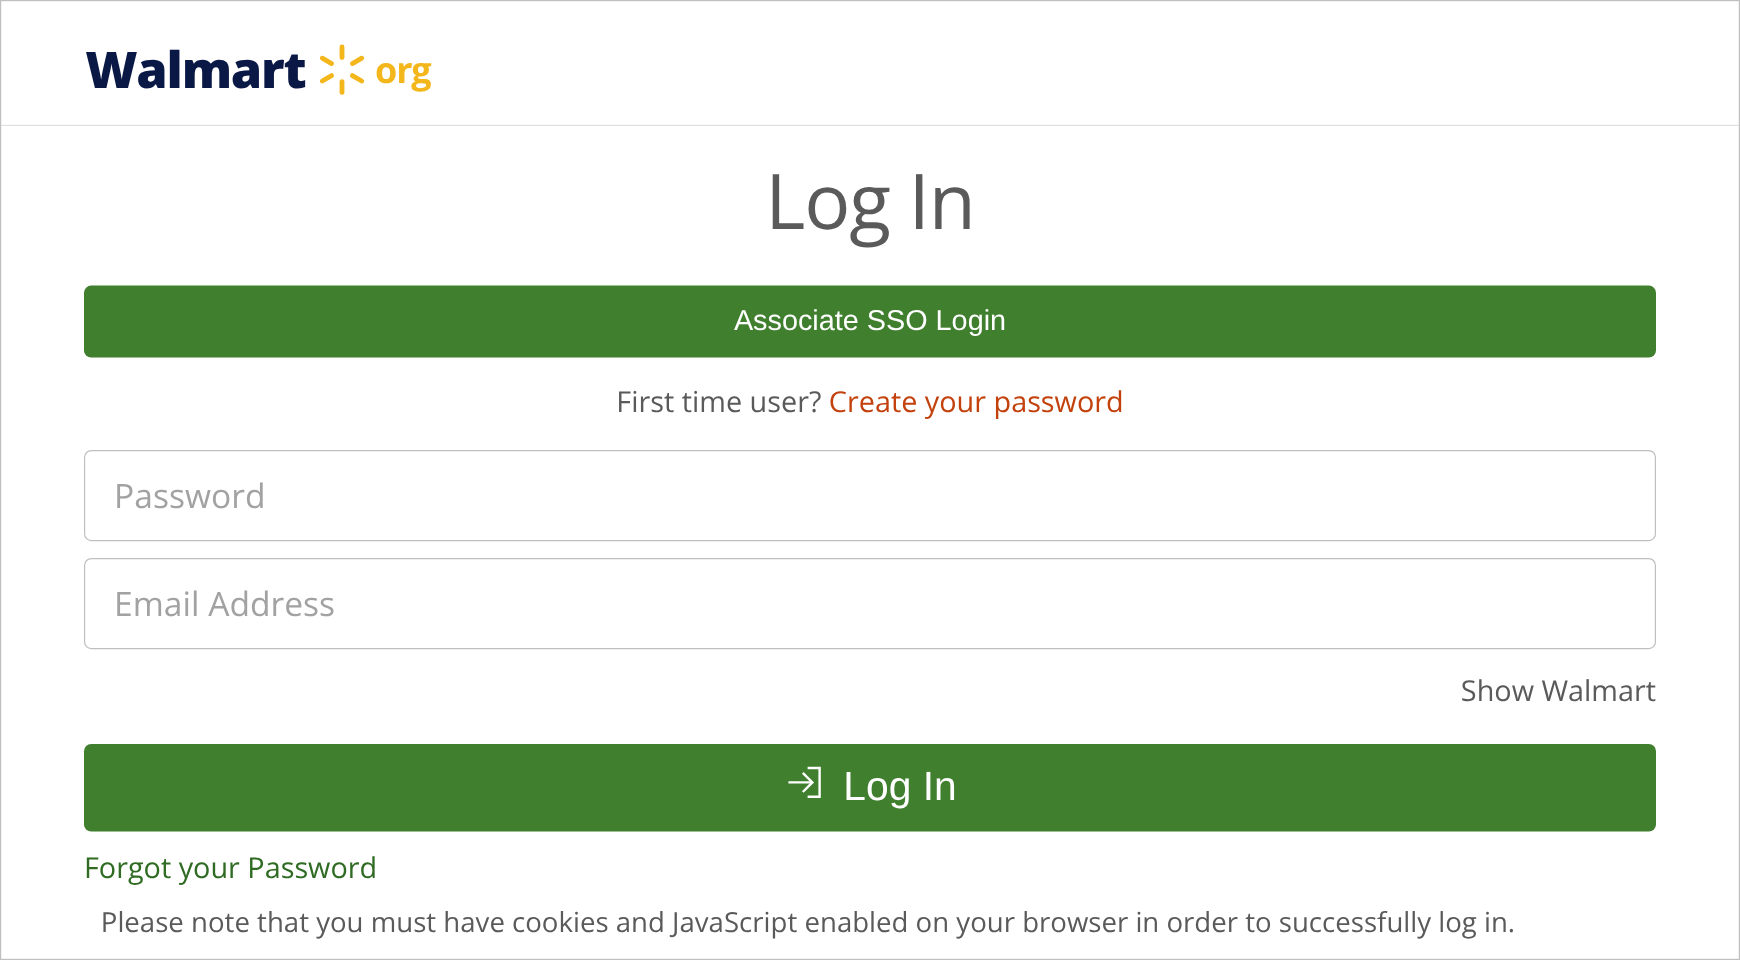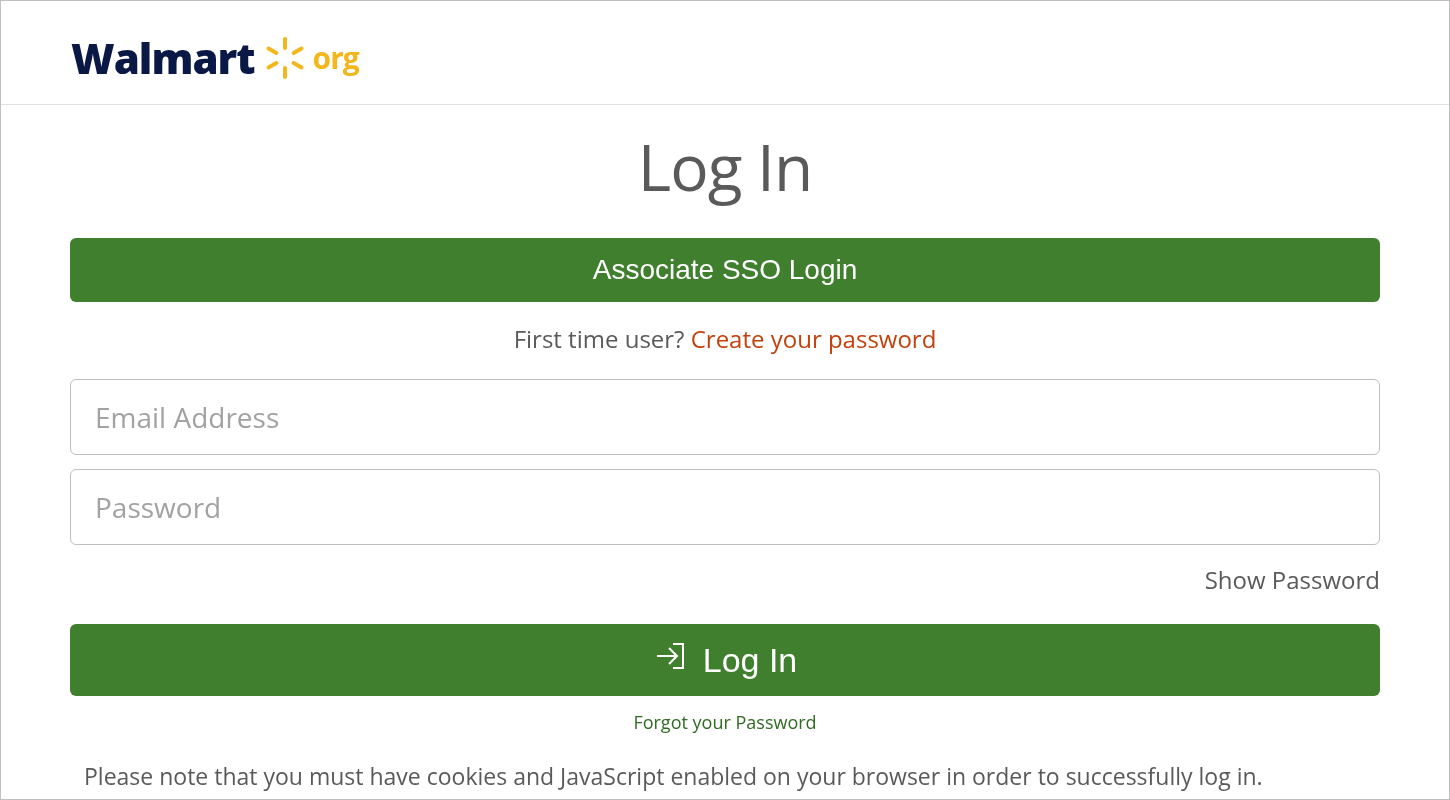--- a/index.html
+++ b/index.html
@@ -60,21 +60,21 @@
       font-weight: 400;
       color: #5a5a5a;
       margin-bottom: 28px;
       letter-spacing: -1px;
     }
     .sso-btn {
       display: block;
       width: 100%;
       background: #3f7f2e;
       color: #fff;
-      font-size: 28px;
+      font-size: 24px;
       font-weight: 400;
       padding: 16px 0;
       border: none;
       border-radius: 6px;
       cursor: pointer;
       text-align: center;
     }
     .first-time {
       font-size: 24px;
       color: #5a5a5a;
@@ -121,23 +121,23 @@
       padding: 14px 0;
       border: none;
       border-radius: 6px;
       cursor: pointer;
     }
     .login-btn svg {
       width: 36px;
       height: 36px;
     }
     .forgot {
-      text-align: center;
-      font-size: 18px;
-      margin: 14px 0 26px;
+      text-align: left;
+      font-size: 24px;
+      margin: 14px 0 12px;
     }
     .forgot a {
       color: #2f6b22;
       text-decoration: none;
       cursor: pointer;
     }
     .note {
       text-align: left;
       font-size: 23px;
       color: #5a5a5a;
@@ -169,28 +169,28 @@
 <div class="main">
   <h1 class="title">Log In</h1>
 
   <button class="sso-btn">Associate SSO Login</button>
 
   <div class="first-time">
     <span>First time user? </span><a>Create your password</a>
   </div>
 
   <div class="input-row">
+    <input type="password" class="text-input" placeholder="Password" style="">
+  </div>
+
+  <div class="input-row">
     <input type="text" class="text-input" placeholder="Email Address" style="">
   </div>
 
-  <div class="input-row">
-    <input type="password" class="text-input" placeholder="Password" style="">
-  </div>
-
-  <div class="show-password">Show Password</div>
+  <div class="show-password">Show Walmart</div>
 
   <button class="login-btn">
     <span>
       <svg viewBox="0 0 36 36" fill="none" stroke="#fff" stroke-width="2">
         <path d="M20 6 L30 6 L30 30 L20 30"></path>
         <path d="M4 18 L24 18"></path>
         <path d="M16 10 L24 18 L16 26"></path>
       </svg>
     </span>
     <span>Log In</span>

